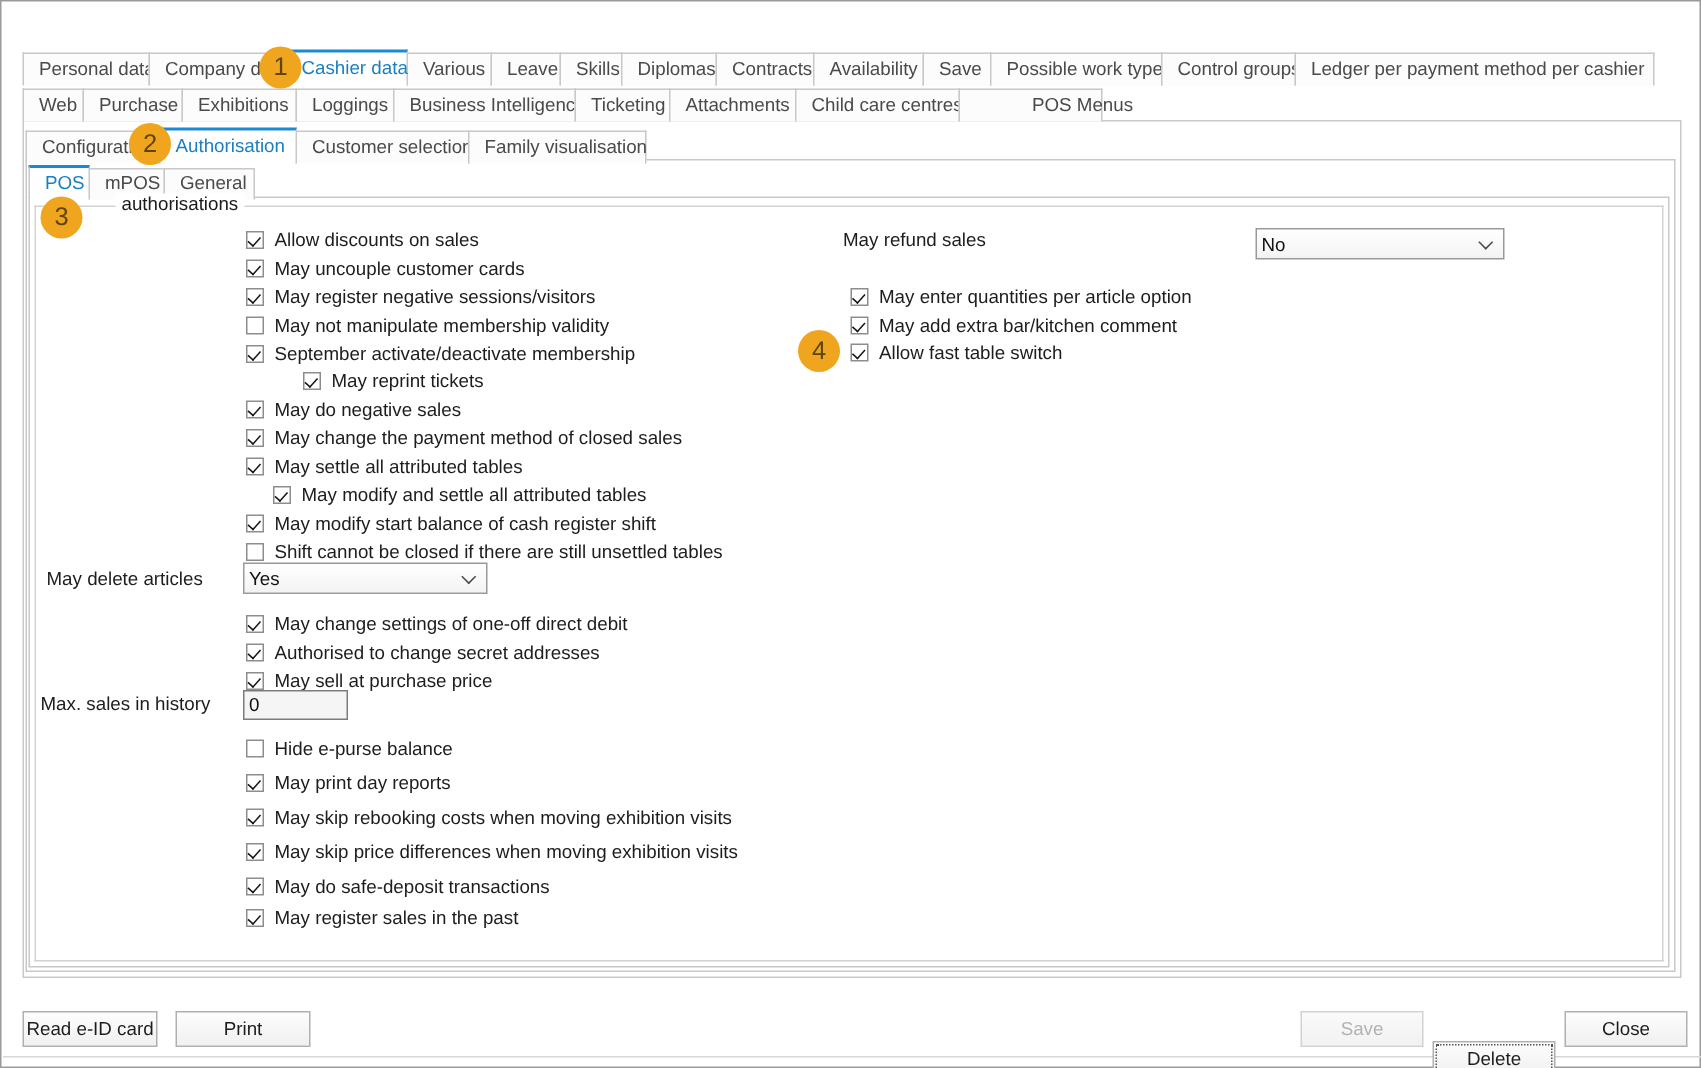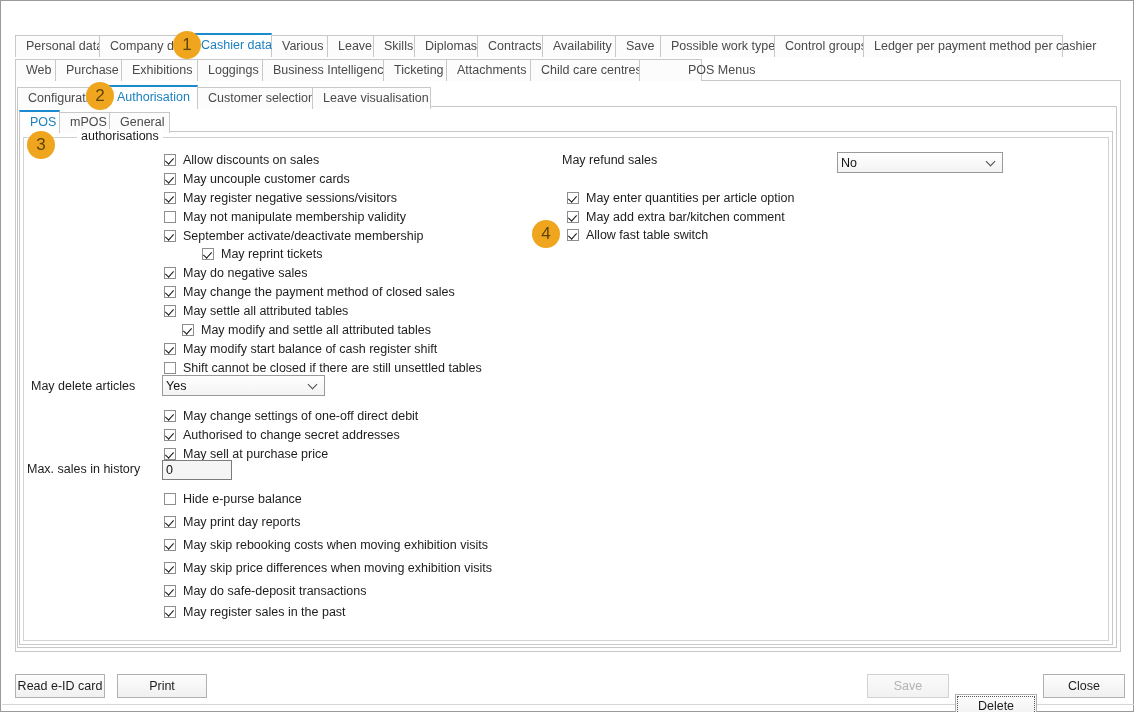--- a/index.html
+++ b/index.html
@@ -273,38 +273,38 @@
       <div class="tab active" style="width: 82px;">Cashier data</div>
       <div class="tab" style="width: 57px;">Various</div>
       <div class="tab" style="width: 47px;">Leave</div>
       <div class="tab" style="width: 42px;">Skills</div>
       <div class="tab" style="width: 64px;">Diplomas</div>
       <div class="tab" style="width: 66px;">Contracts</div>
       <div class="tab" style="width: 74px;">Availability</div>
       <div class="tab" style="width: 46px;">Save</div>
       <div class="tab" style="width: 115px;">Possible work types</div>
       <div class="tab" style="width: 90px;">Control groups</div>
-      <div class="tab" style="width: 200px;">Ledger per payment method per cashier</div>
+      <div class="tab" style="width: 240px;">Ledger per payment method per cashier</div>
     </div>
   <div class="tabstrip" id="tabs-l1-r2">
       <div class="tab" style="width: 41px;">Web</div>
       <div class="tab" style="width: 67px;">Purchase</div>
       <div class="tab" style="width: 77px;">Exhibitions</div>
       <div class="tab" style="width: 66px;">Loggings</div>
       <div class="tab" style="width: 122px;">Business Intelligence</div>
       <div class="tab" style="width: 64px;">Ticketing</div>
       <div class="tab" style="width: 85px;">Attachments</div>
       <div class="tab" style="width: 110px;">Child care centres</div>
-      <div class="tab" style="width: 63px; padding-left: 48px;">POS Menus</div>
+      <div class="tab" style="width: 96px; padding-left: 48px;">POS Menus</div>
     </div>
   <div class="tabstrip" id="tabs-l2">
       <div class="tab" style="width: 90px;">Configuration</div>
       <div class="tab active" style="width: 92px;">Authorisation</div>
       <div class="tab" style="width: 116px;">Customer selection</div>
-      <div class="tab" style="width: 119px;">Leave visualisation</div>
+      <div class="tab" style="width: 119px;">Family visualisation</div>
     </div>
   <div class="tabstrip" id="tabs-l3">
       <div class="tab active" style="width: 41px;">POS</div>
       <div class="tab" style="width: 51px;">mPOS</div>
       <div class="tab" style="width: 61px;">General</div>
     </div>
 
   <div id="form-left">
       <div class="chk-row" style="left: 163px; top: 152px;">
         <span class="cb checked"></span>

